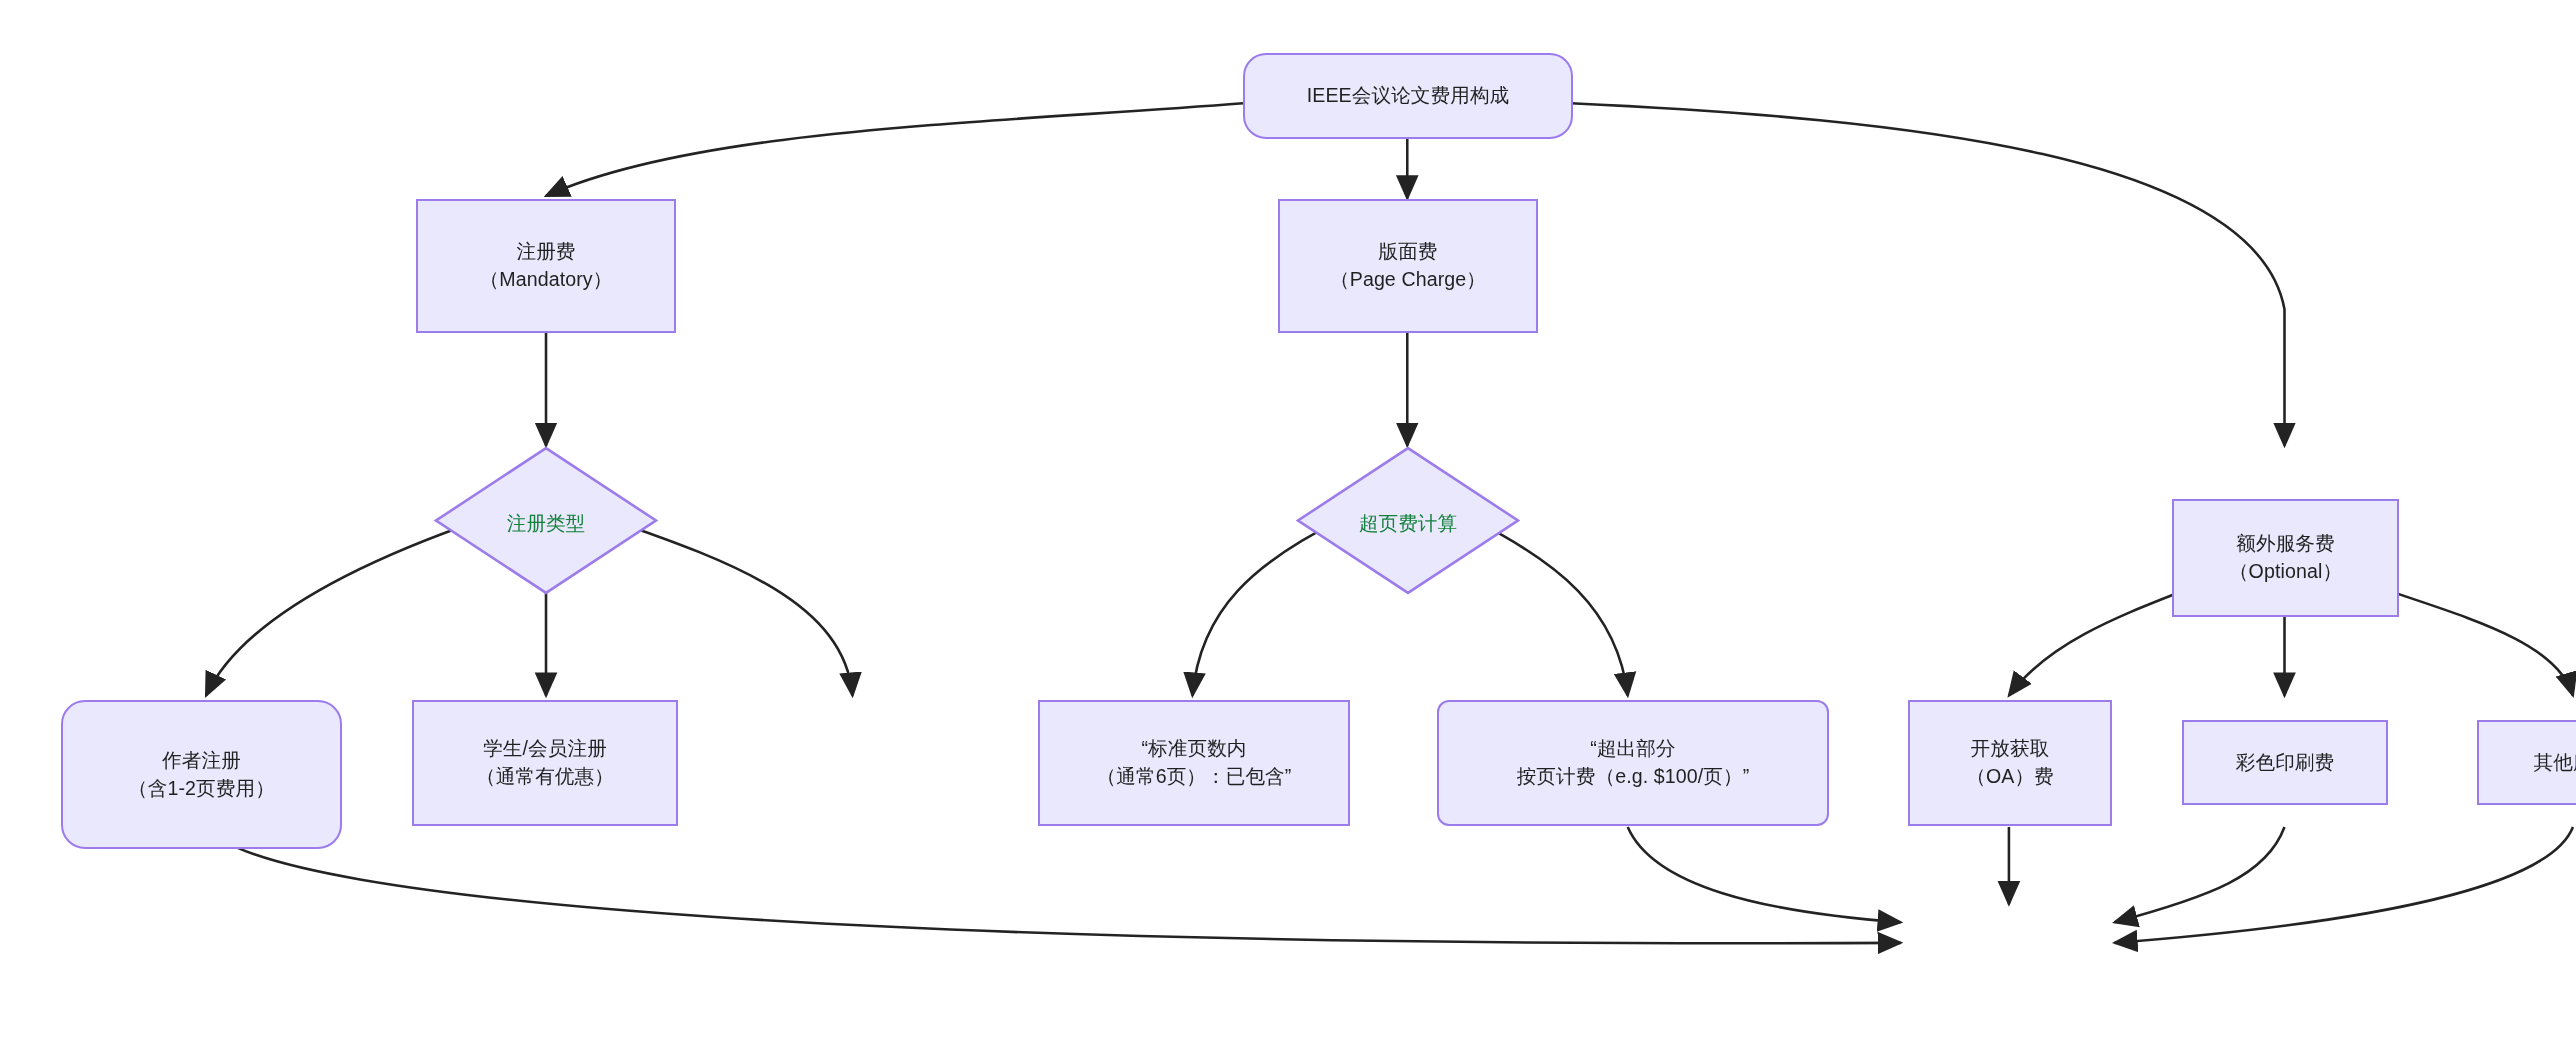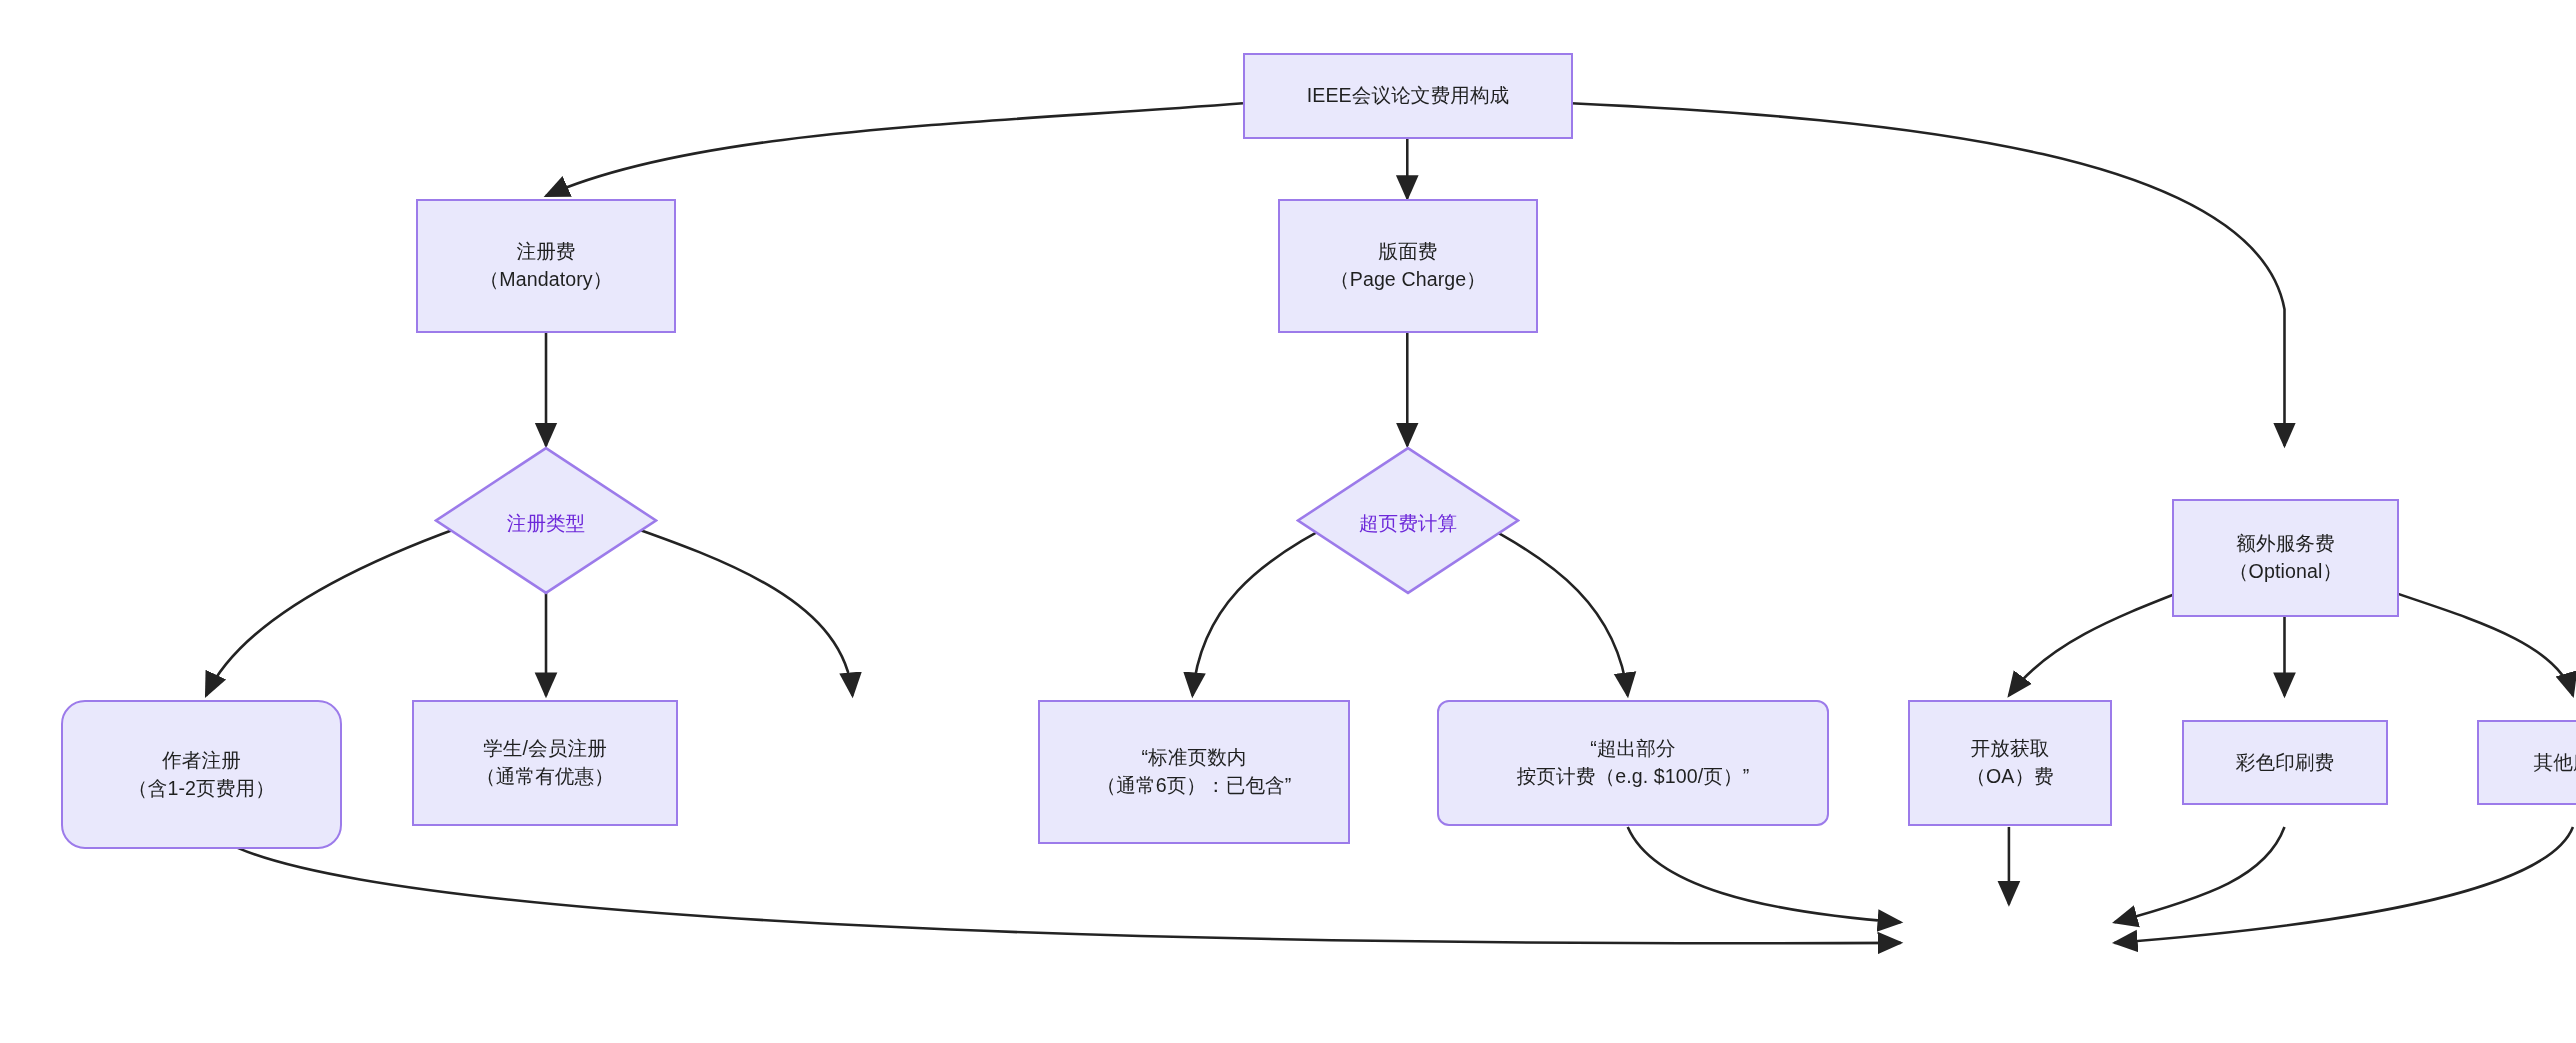--- a/index.html
+++ b/index.html
@@ -54,21 +54,21 @@
   .diamond-shape {
     position: absolute;
     left: 0;
     top: 0;
     width: 100%;
     height: 100%;
   }
   .diamond-label {
     position: relative;
     z-index: 2;
-    color: #6d28d9;
+    color: #15803d;
     font-size: 19.6px;
     line-height: 1.42;
     white-space: nowrap;
     text-align: right;
     margin-top: 6px;
   }
 </style>
 </head>
 <body>
 
@@ -114,21 +114,21 @@
       <path d="M 3160,1605 C 3210,1720 3420,1770 3690,1790"></path>
 
       <path d="M 3900,1605 L 3900,1755"></path>
 
       <path d="M 4435,1605 C 4400,1700 4290,1740 4105,1790"></path>
 
       <path d="M 4995,1605 C 4950,1720 4620,1790 4105,1830"></path>
     </g>
   </svg>
 
-  <div class="node" style="left:1243px; top:53px; width:330px; height:86px;">
+  <div class="node" style="left:1243px; top:53px; width:330px; height:86px;border-radius:23px;">
     <span>IEEE会议论文费用构成</span>
   </div>
 
   <div class="node" style="left:416px; top:199px; width:260px; height:134px;">
     <span>注册费</span>
     <span class="line2">（Mandatory）</span>
   </div>
 
   <div class="node" style="left:1278px; top:199px; width:260px; height:134px;justify-content:center;">
     <span>版面费</span>
@@ -158,21 +158,21 @@
     <span>作者注册</span>
     <span class="line2">（含1-2页费用）</span>
   </div>
 
   <div class="node" style="left:412px; top:700px; width:266px; height:126px;">
     <span>学生/会员注册</span>
     <span class="line2">（通常有优惠）</span>
   </div>
 
 
-  <div class="node" style="left:1038px; top:700px; width:312px; height:144px;">
+  <div class="node" style="left:1038px; top:700px; width:312px; height:126px;">
     <span>“标准页数内</span>
     <span class="line2">（通常6页）：已包含”</span>
   </div>
 
   <div class="node" style="left:1437px; top:700px; width:392px; height:126px;border-radius:12px;">
     <span>“超出部分</span>
     <span class="line2">按页计费（e.g. $100/页）”</span>
   </div>
 
   <div class="node" style="left:1908px; top:700px; width:204px; height:126px;">

